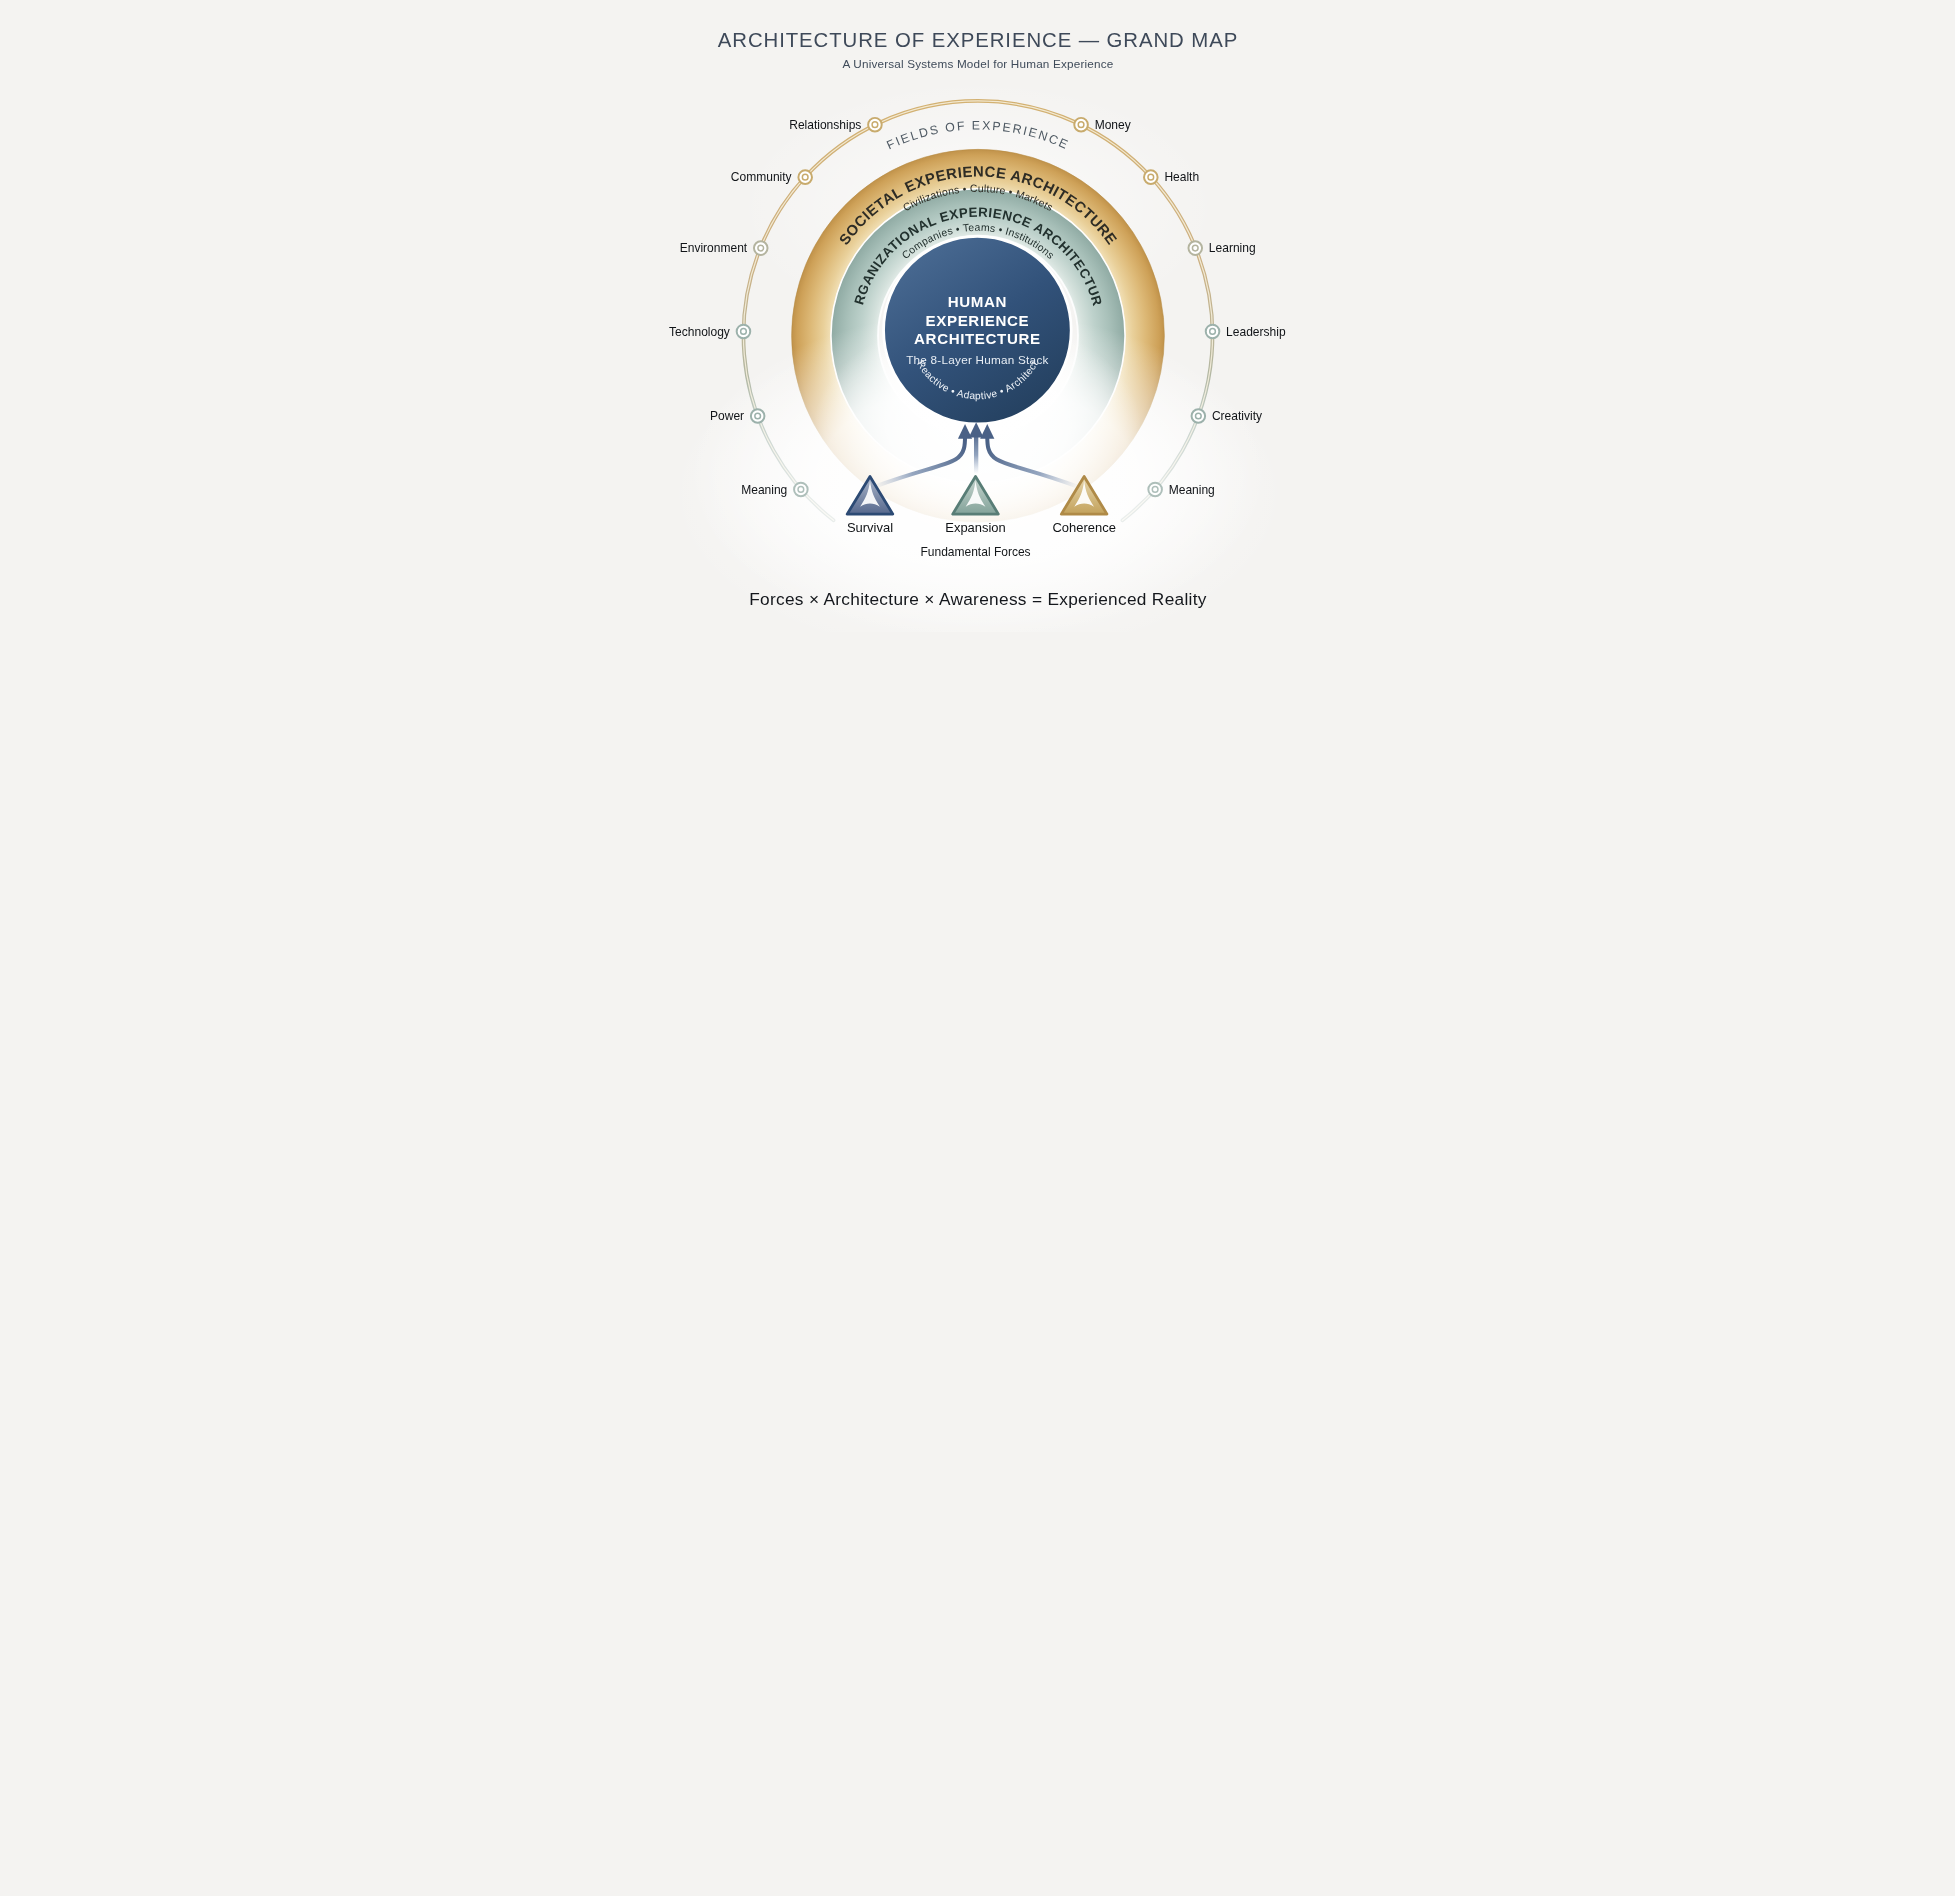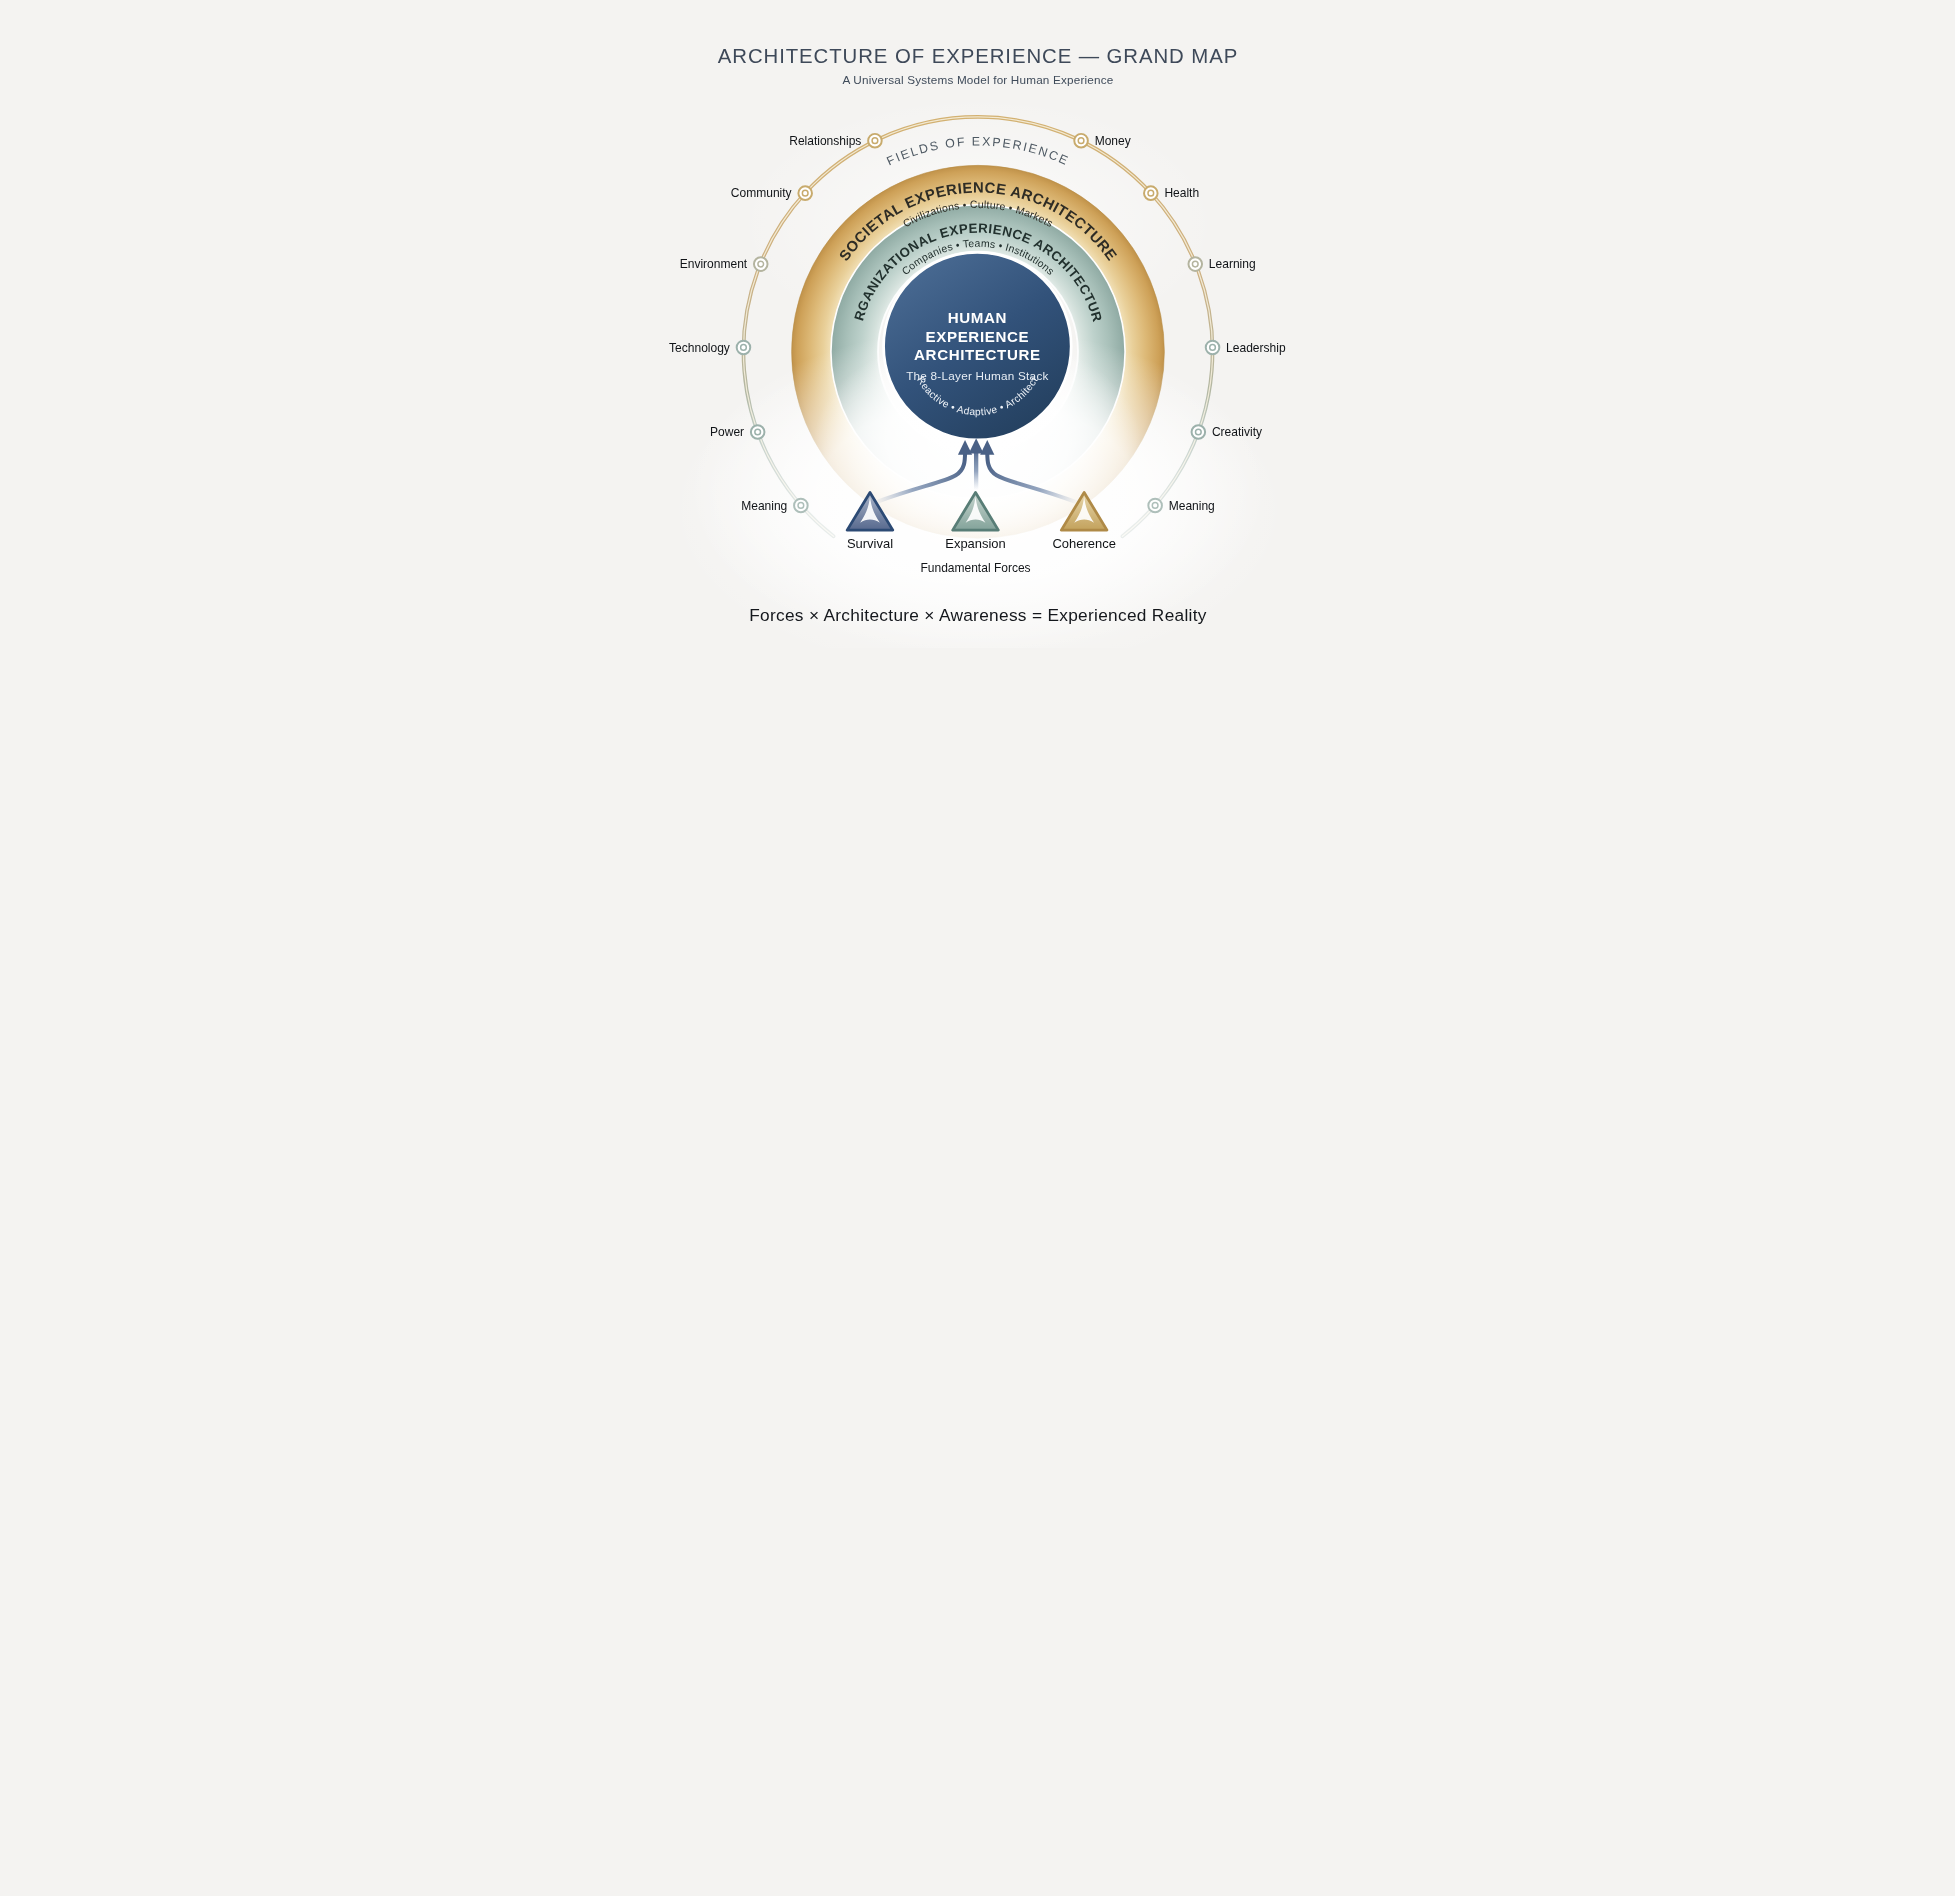--- a/index.html
+++ b/index.html
@@ -4,21 +4,21 @@
 <style>
   html, body {
     margin: 0;
     padding: 0;
     background: #f4f3f1;
     font-family: "Liberation Sans", "DejaVu Sans", sans-serif;
   }
   .stage {
     width: 652px;
     height: 632px;
-    margin: 16px auto;
+    margin: 0 auto;
     position: relative;
     background:
       radial-gradient(ellipse 346px 185px at 50% 33%, rgba(255,255,255,.65), rgba(255,255,255,0) 70%),
       radial-gradient(ellipse 432px 235px at 50% 78%, rgba(255,255,255,.9), rgba(255,255,255,0) 72%),
       #f4f3f1;
   }
   svg { display: block; }
   text { fill: #15181c; }
   .title-text       { font-size: 33px; letter-spacing: 1.5px; fill: #3e4959; }
   .subtitle-text    { font-size: 19px; letter-spacing: .3px; fill: #3f4b5a; }

